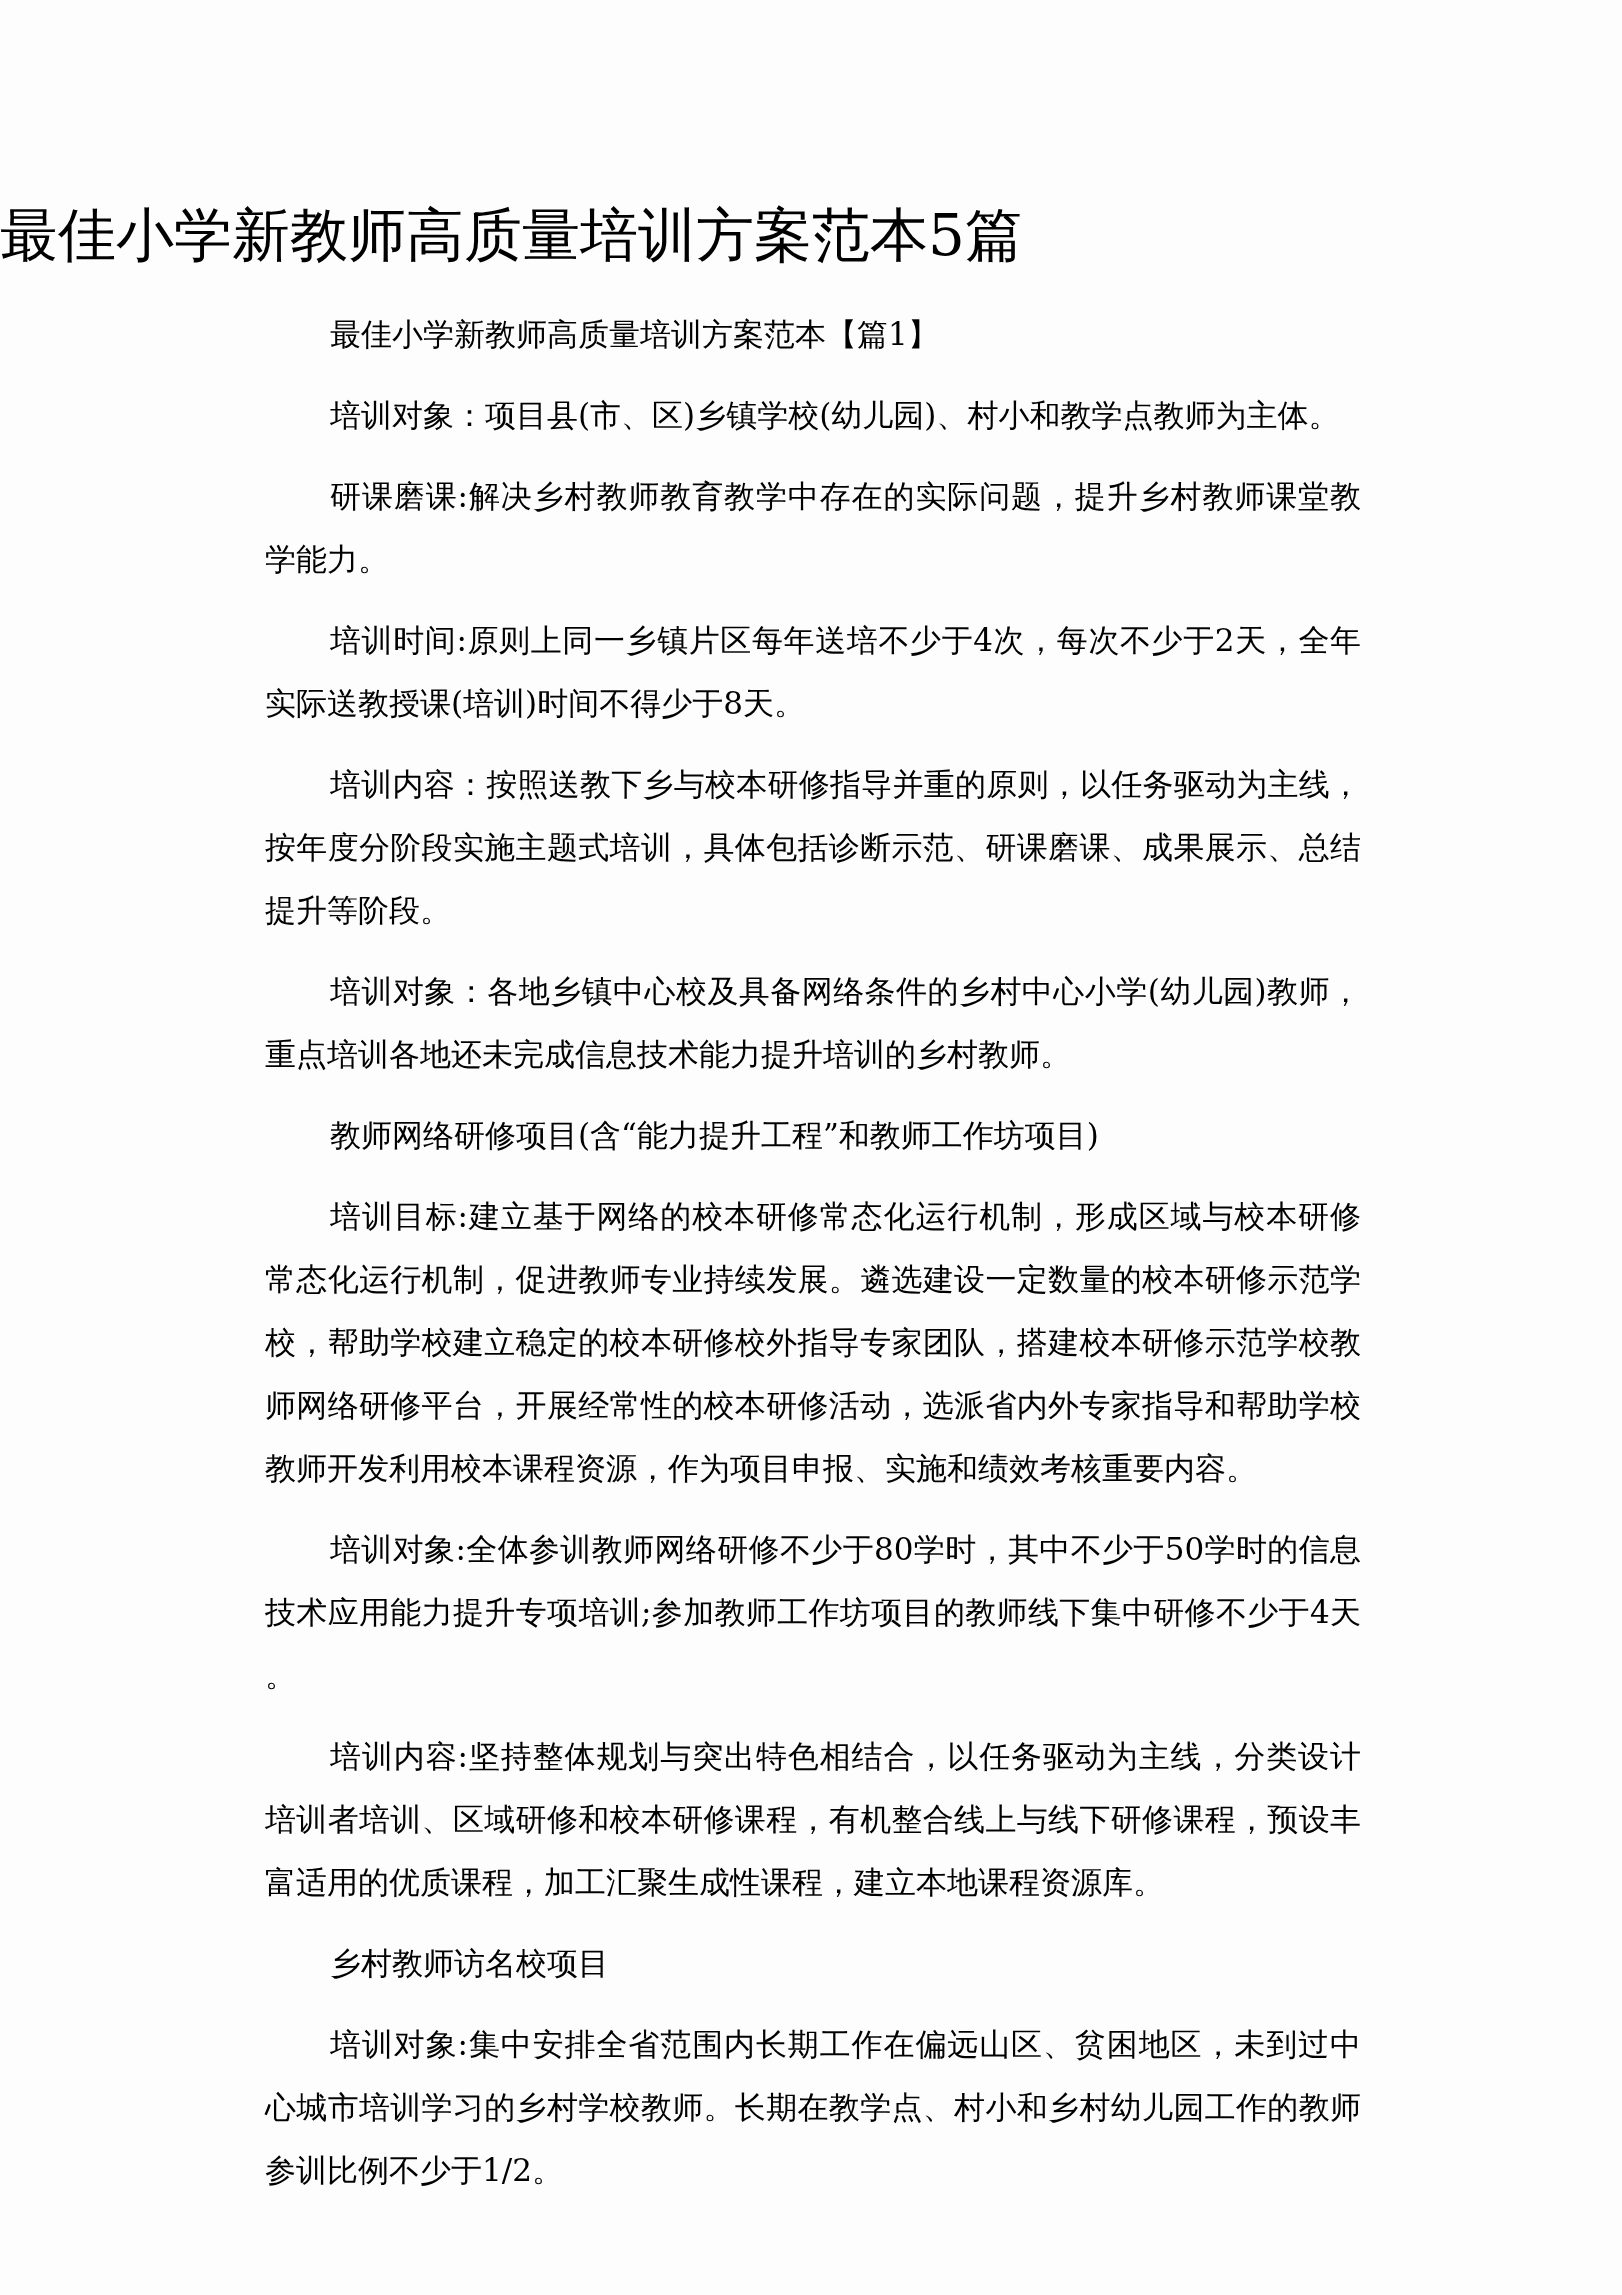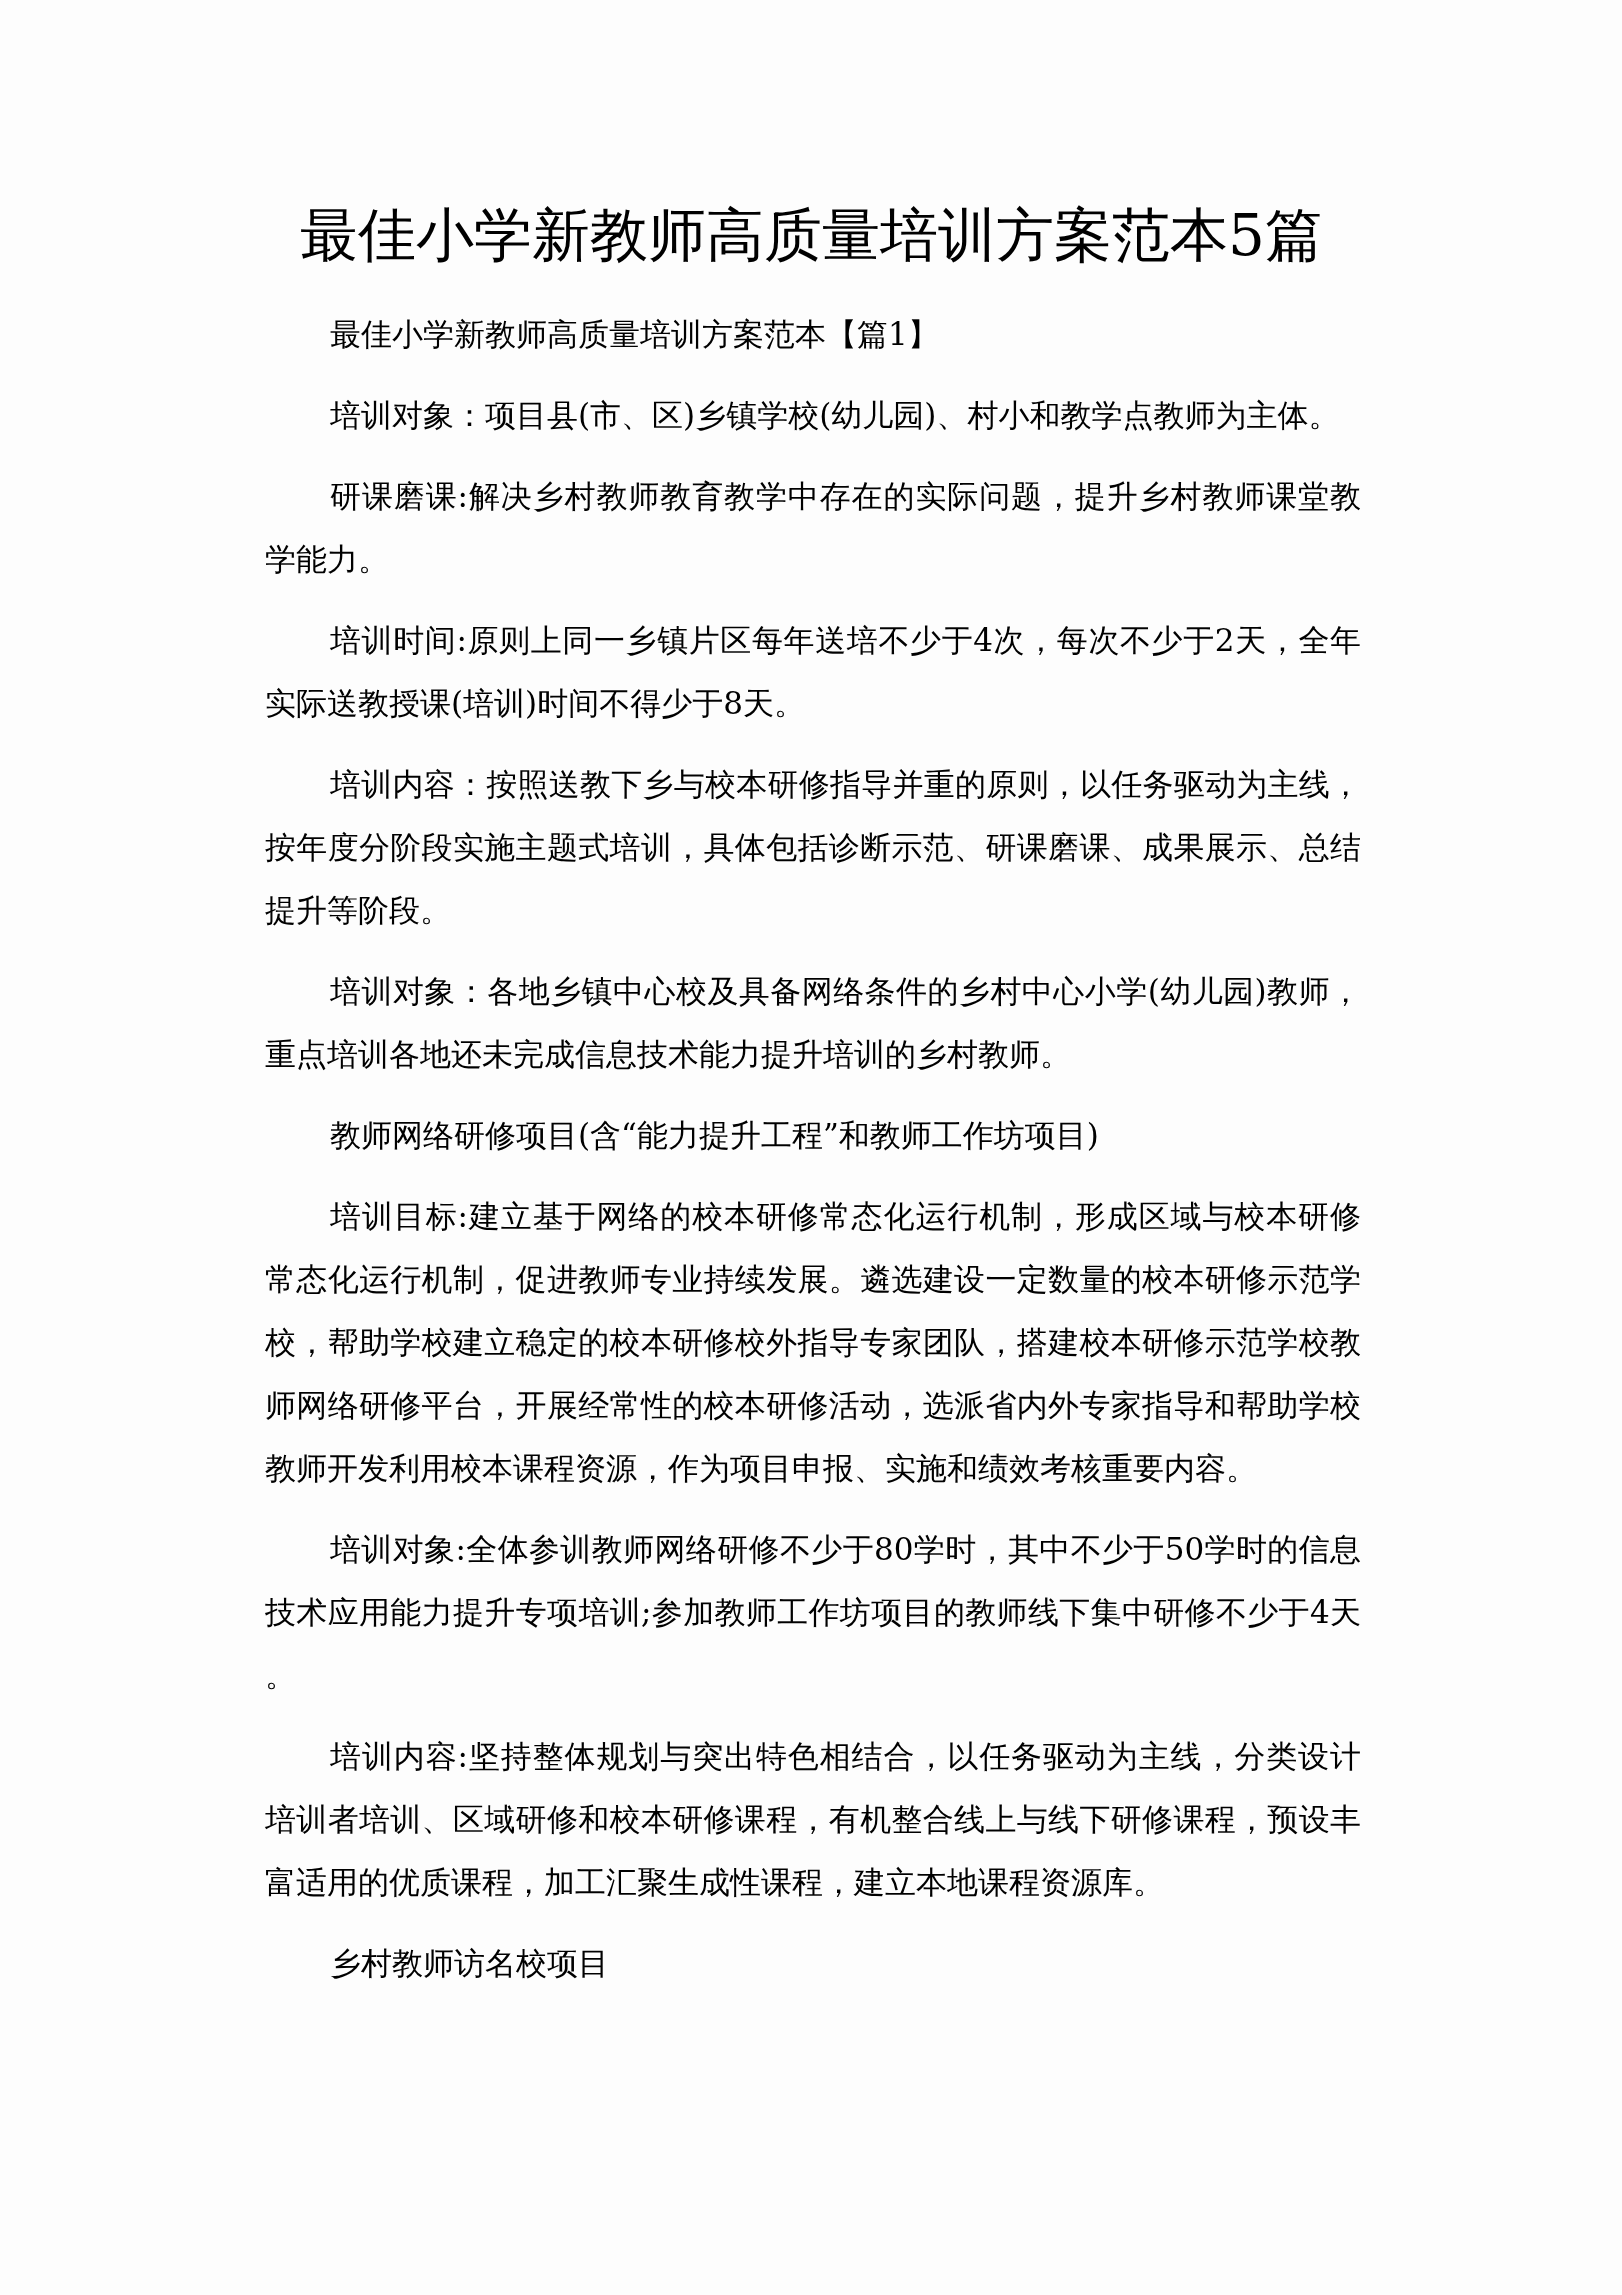--- a/index.html
+++ b/index.html
@@ -21,21 +21,21 @@
       top: 0;
       width: 1623px;
       height: 2295px;
       background: #fdfdfd;
     }
     .title {
       position: absolute;
       left: 0;
       top: 196px;
       width: 1623px;
-      text-align: center;
+      text-align: left;
       font-size: 58px;
       line-height: 79px;
       letter-spacing: 0px;
       font-weight: normal;
       margin: 0;
       white-space: nowrap;
     }
     .body {
       position: absolute;
       left: 247px;
@@ -67,15 +67,16 @@
     <p class="para">培训对象：项目县(市、区)乡镇学校(幼儿园)、村小和教学点教师为主体。</p>
     <p class="para">研课磨课:解决乡村教师教育教学中存在的实际问题，提升乡村教师课堂教学能力。</p>
     <p class="para">培训时间:原则上同一乡镇片区每年送培不少于4次，每次不少于2天，全年实际送教授课(培训)时间不得少于8天。</p>
     <p class="para">培训内容：按照送教下乡与校本研修指导并重的原则，以任务驱动为主线，按年度分阶段实施主题式培训，具体包括诊断示范、研课磨课、成果展示、总结提升等阶段。</p>
     <p class="para">培训对象：各地乡镇中心校及具备网络条件的乡村中心小学(幼儿园)教师，重点培训各地还未完成信息技术能力提升培训的乡村教师。</p>
     <p class="para heading">教师网络研修项目(含“能力提升工程”和教师工作坊项目)</p>
     <p class="para">培训目标:建立基于网络的校本研修常态化运行机制，形成区域与校本研修常态化运行机制，促进教师专业持续发展。遴选建设一定数量的校本研修示范学校，帮助学校建立稳定的校本研修校外指导专家团队，搭建校本研修示范学校教师网络研修平台，开展经常性的校本研修活动，选派省内外专家指导和帮助学校教师开发利用校本课程资源，作为项目申报、实施和绩效考核重要内容。</p>
     <p class="para">培训对象:全体参训教师网络研修不少于80学时，其中不少于50学时的信息技术应用能力提升专项培训;参加教师工作坊项目的教师线下集中研修不少于4天。</p>
     <p class="para">培训内容:坚持整体规划与突出特色相结合，以任务驱动为主线，分类设计培训者培训、区域研修和校本研修课程，有机整合线上与线下研修课程，预设丰富适用的优质课程，加工汇聚生成性课程，建立本地课程资源库。</p>
     <p class="para heading">乡村教师访名校项目</p>
+    <p class="para">培训对象:集中安排全省范围内长期工作在偏远山区、贫困地区，未到过中心城市培训学习的乡村学校教师。长期在教学点、村小和乡村幼儿园工作的教师参训比例不少于1/2。</p>
   </div>
 </div>
 
 
 </body></html>

